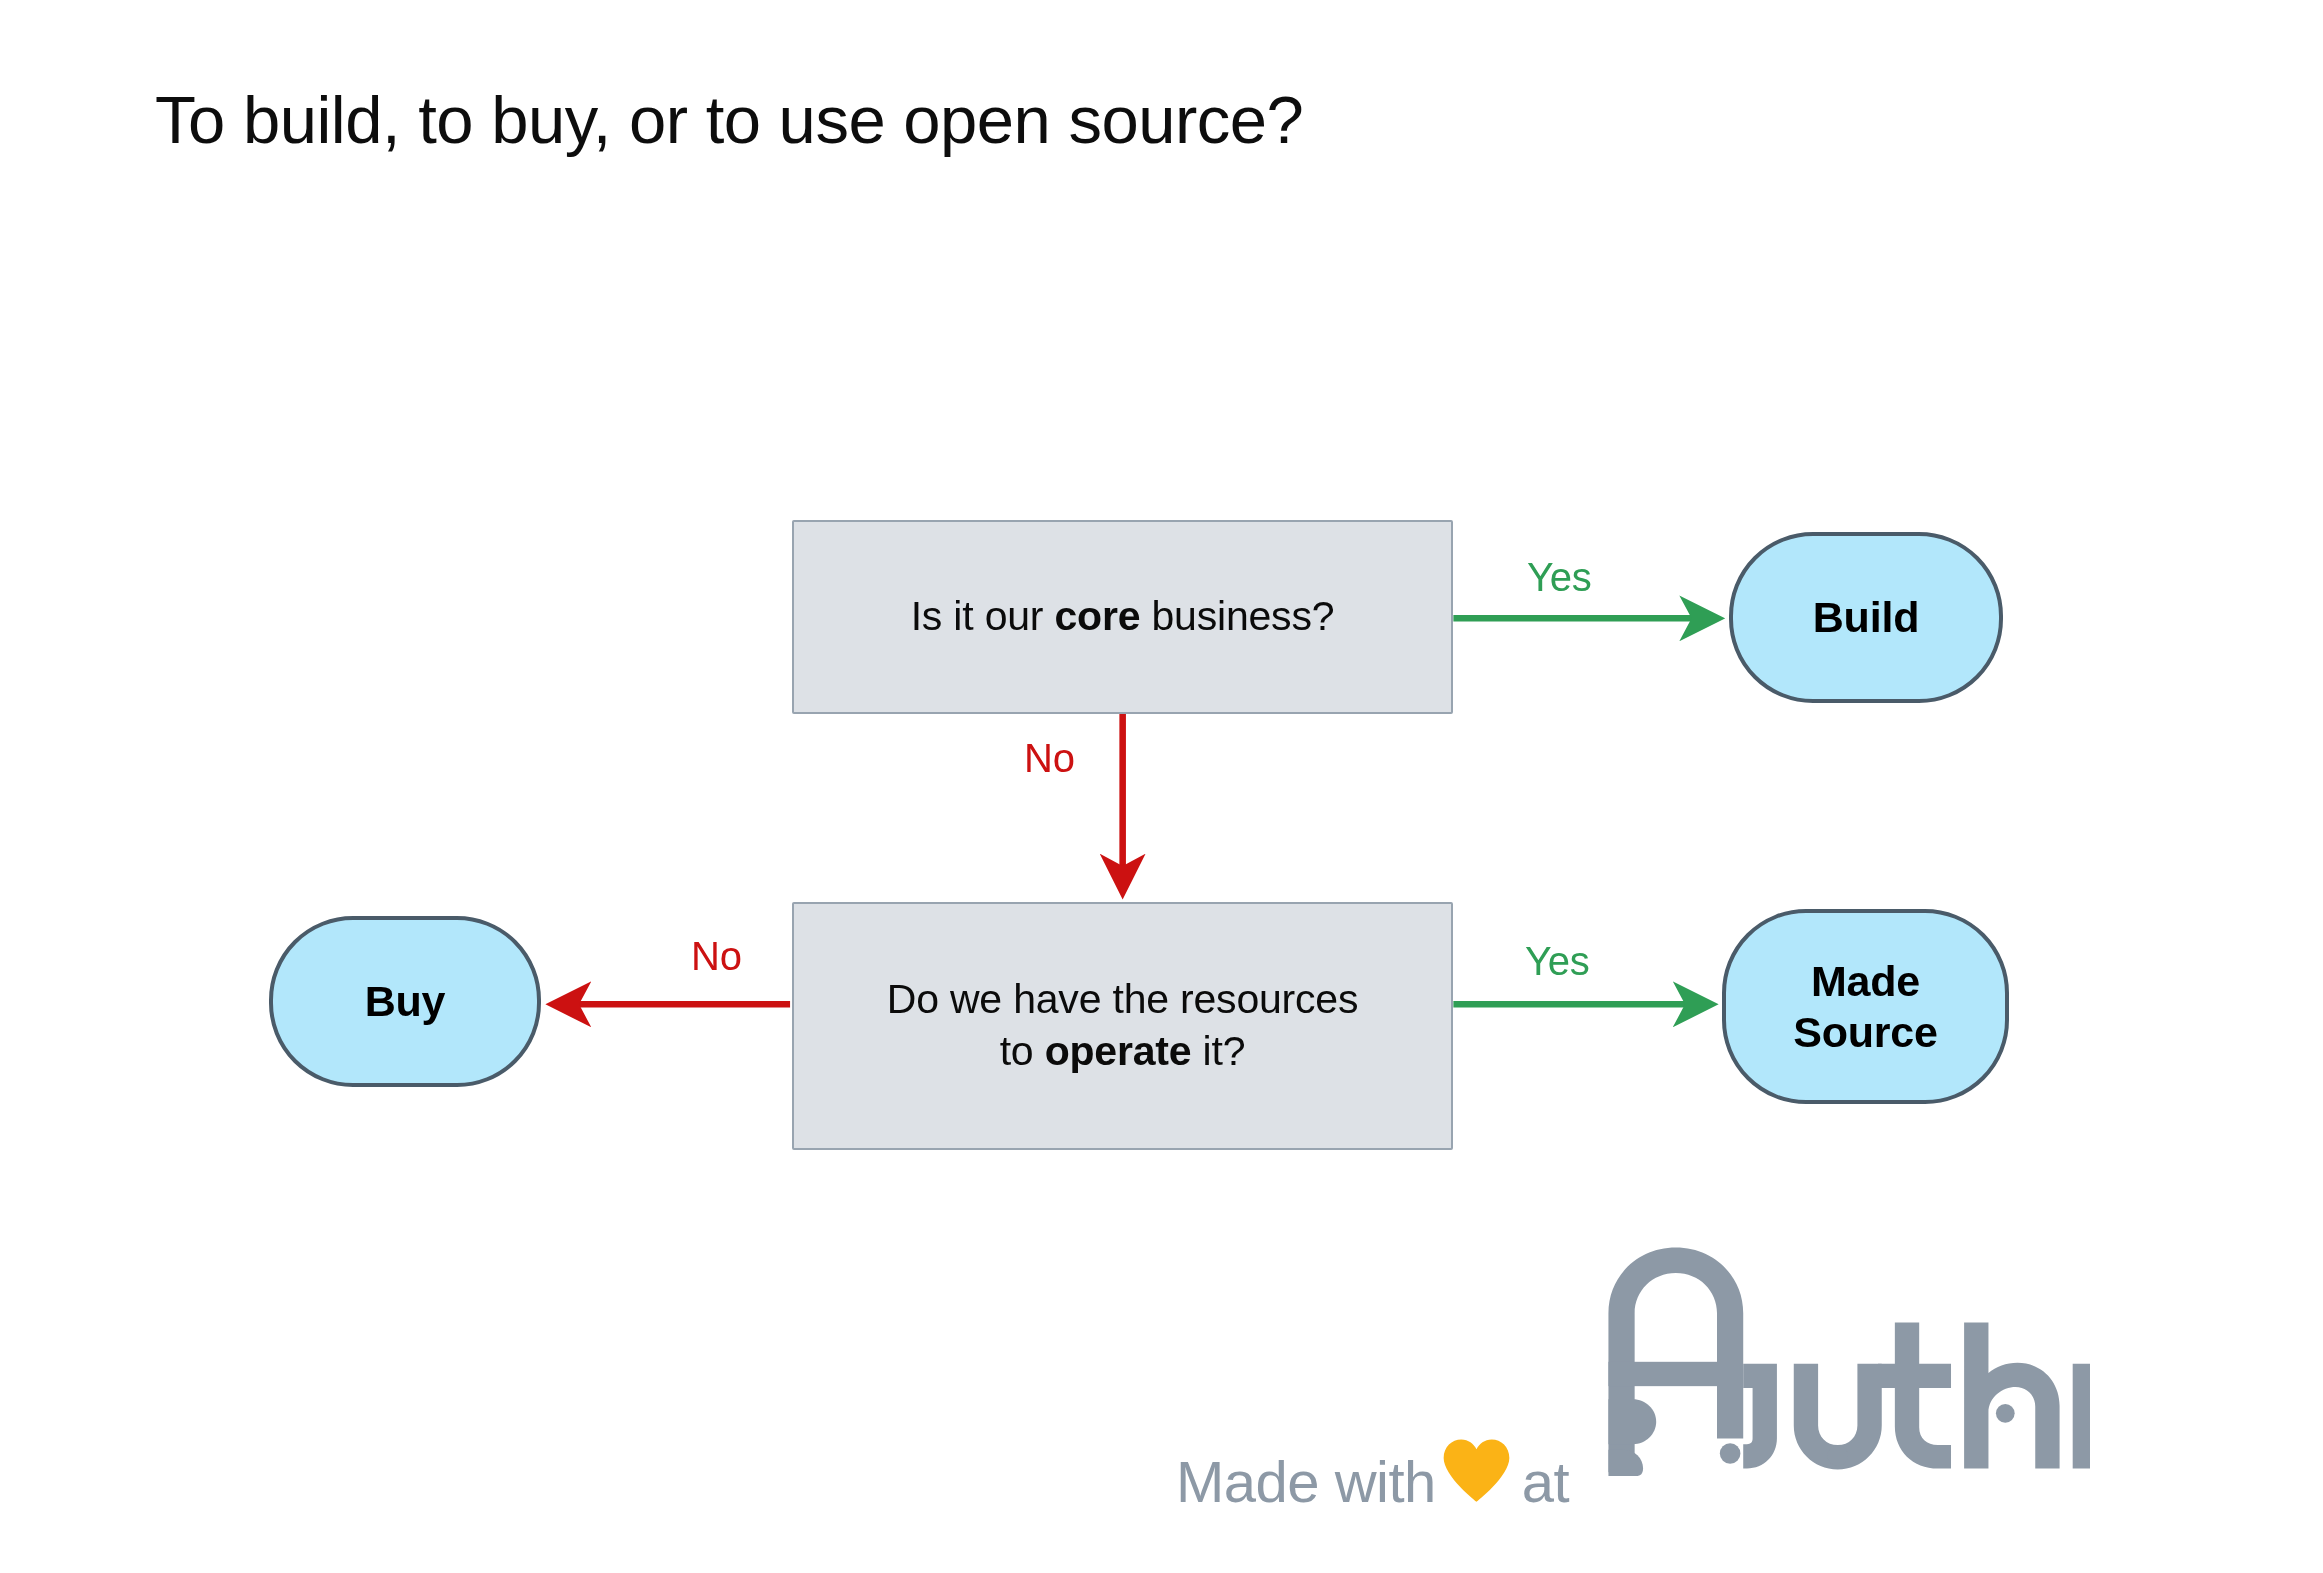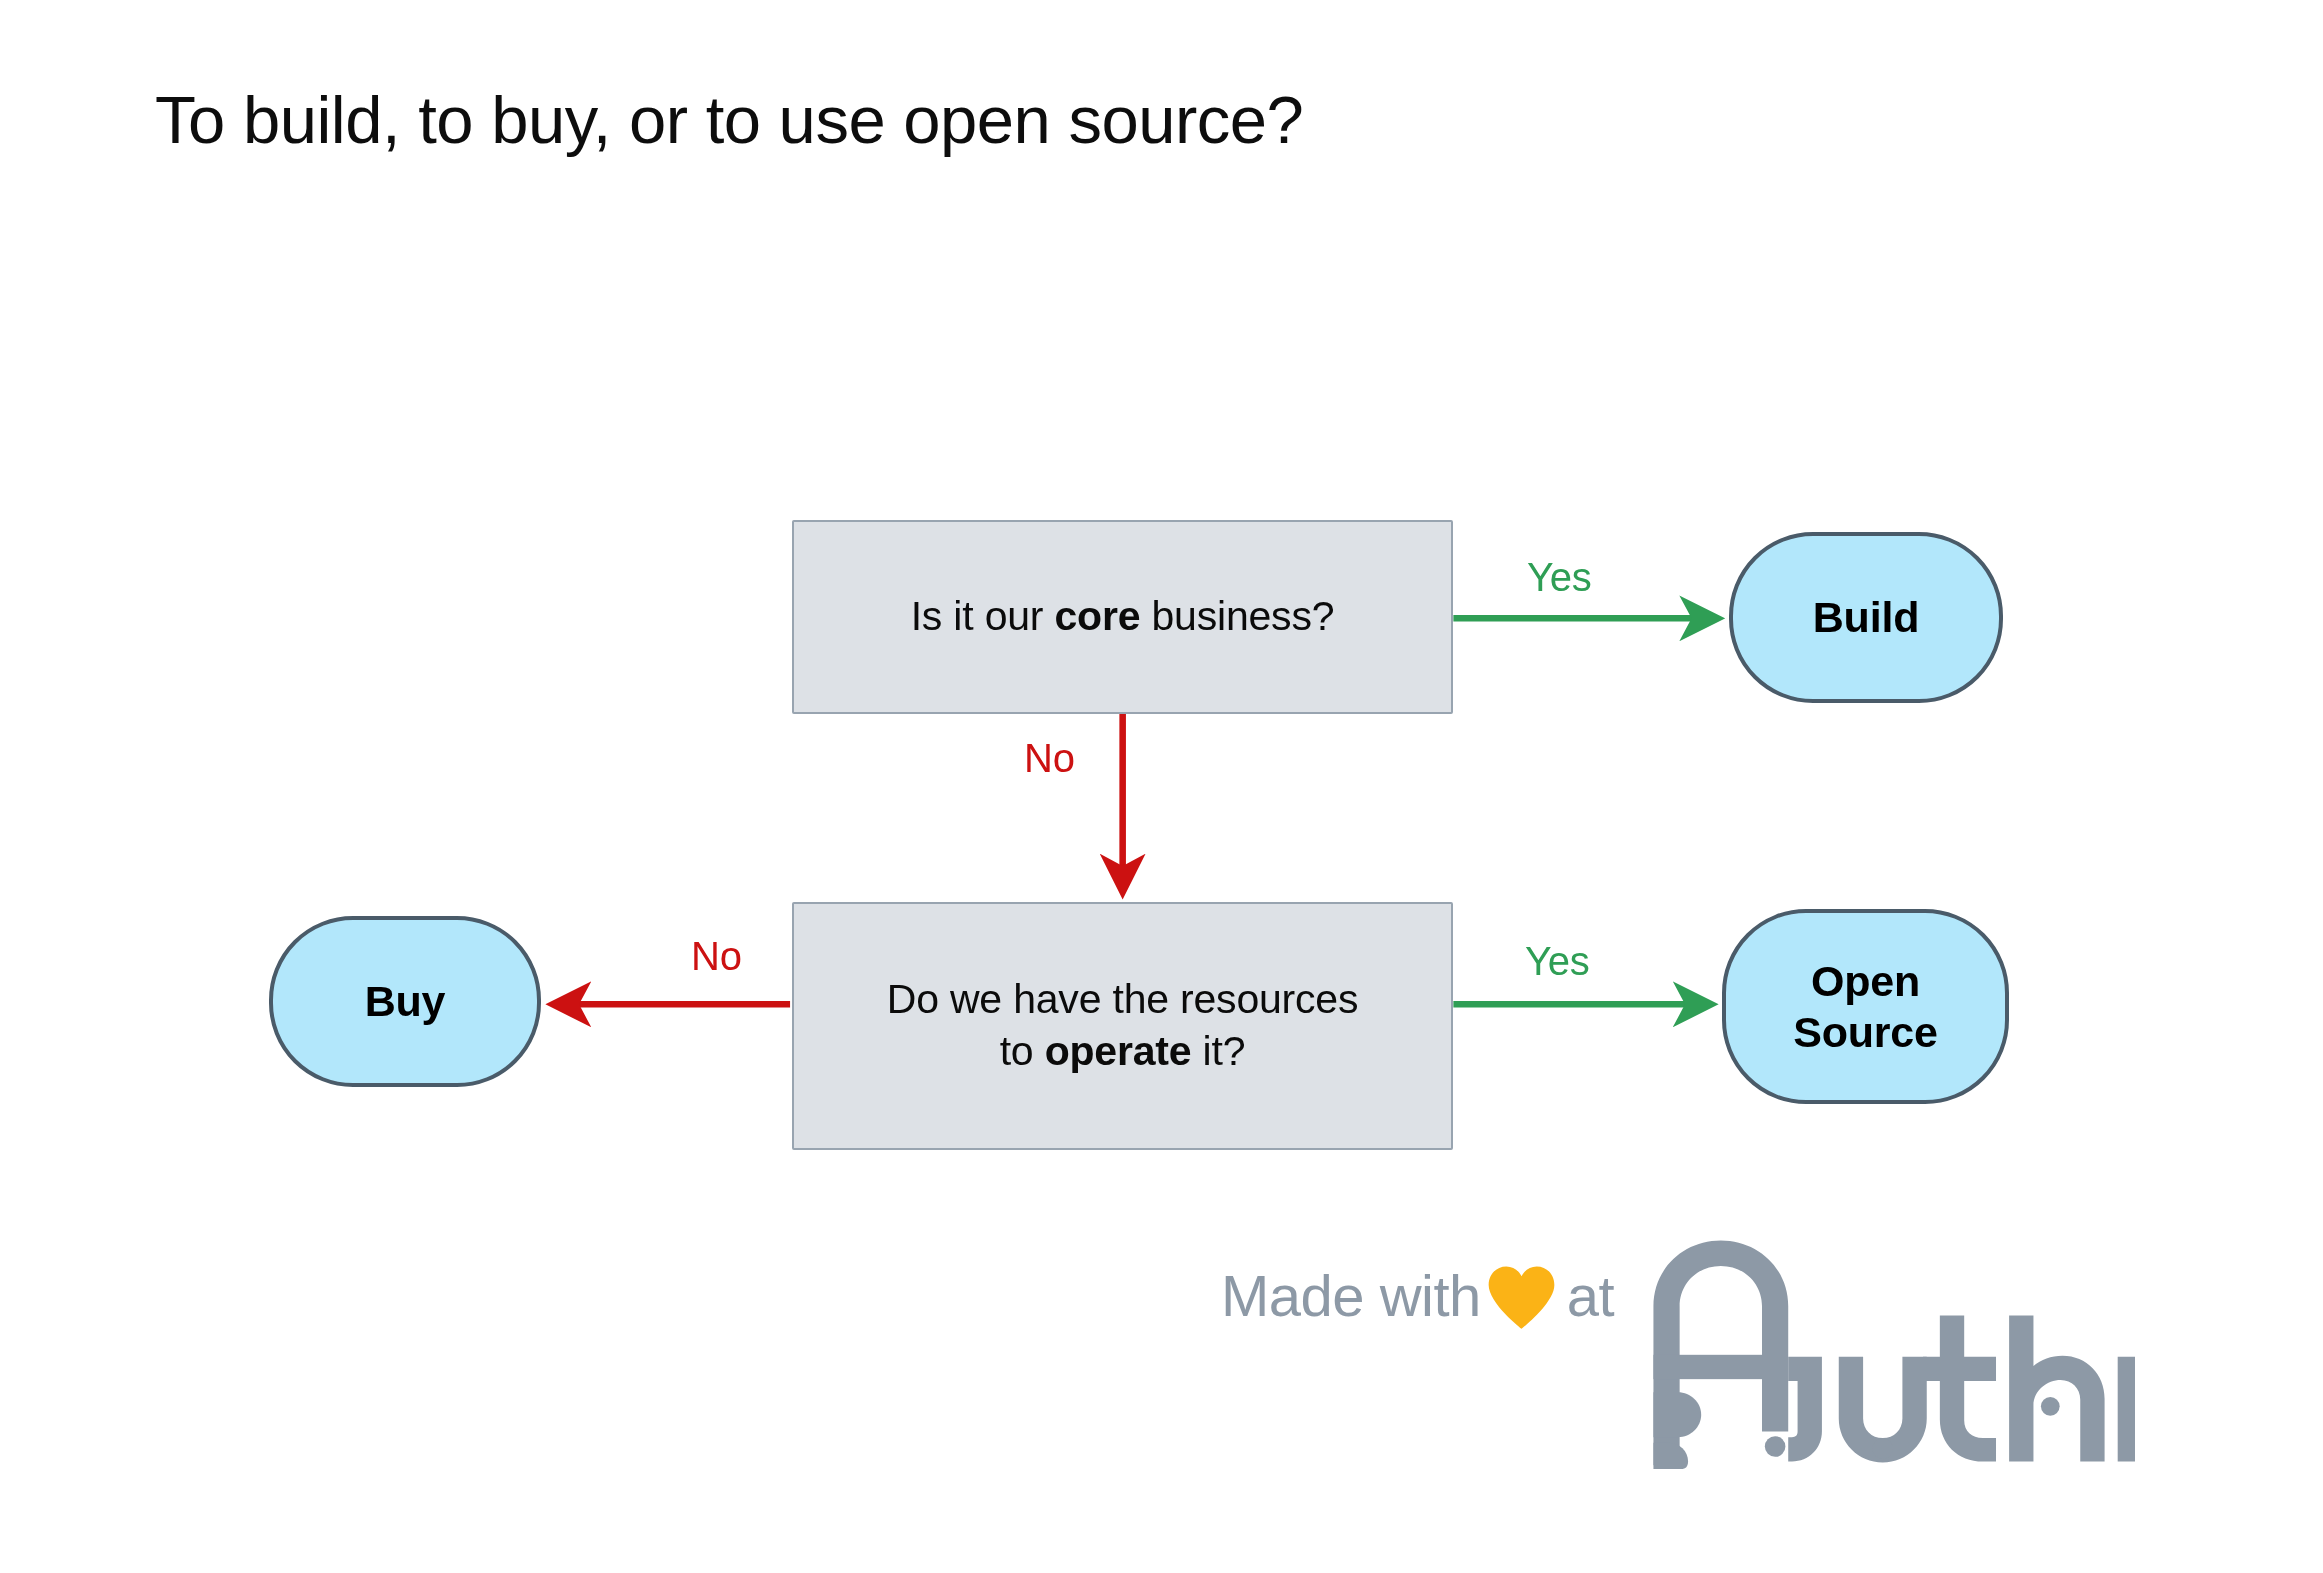--- a/index.html
+++ b/index.html
@@ -111,23 +111,22 @@
   #label-yes-os      { left: 1525px; top: 941px; }
 
   
   #footer {
     position: absolute;
     left: 1176px;
     top: 1235px;
     width: 1049px;
     height: 244px;
     display: flex;
-    align-items: flex-start;
+    align-items: flex-end;
     gap: 0px;
-    margin-left: 45px;
   }
   #made-with-text {
     font-size: 58px;
     color: #8d99a6;
     letter-spacing: -0.5px;
     white-space: nowrap;
     line-height: 1;
     position: relative;
     top: 32px;
   }
@@ -207,21 +206,21 @@
     <span>to </span><b>operate</b><span> it?</span>
   </div>
 </div>
 
 <div class="node terminal" id="node-buy">
   <div class="terminal-text">Buy</div>
 </div>
 
 <div class="node terminal" id="node-opensource">
   <div class="terminal-text">
-    <span>Open</span><br>
+    <span>Made</span><br>
     <span>Source</span>
   </div>
 </div>
 
 <div class="edge-label lbl-yes" id="label-yes-build">Yes</div>
 <div class="edge-label lbl-no" id="label-no-down">No</div>
 <div class="edge-label lbl-no" id="label-no-buy">No</div>
 <div class="edge-label lbl-yes" id="label-yes-os">Yes</div>
 
 <div id="footer">

